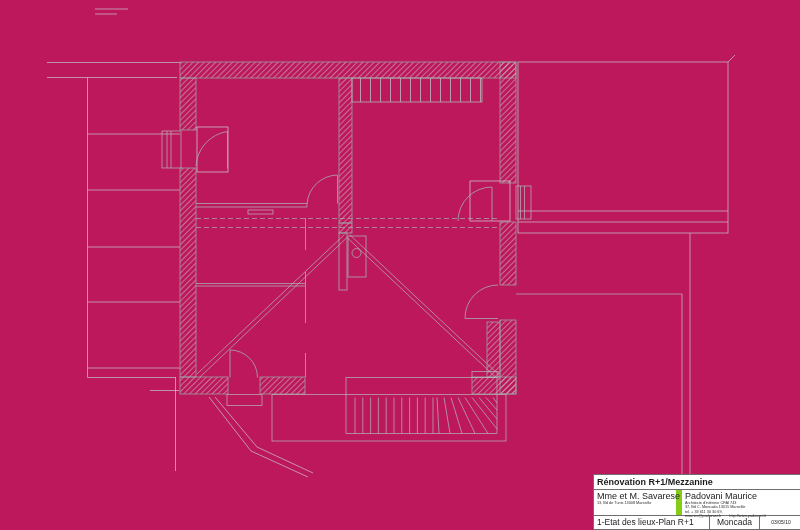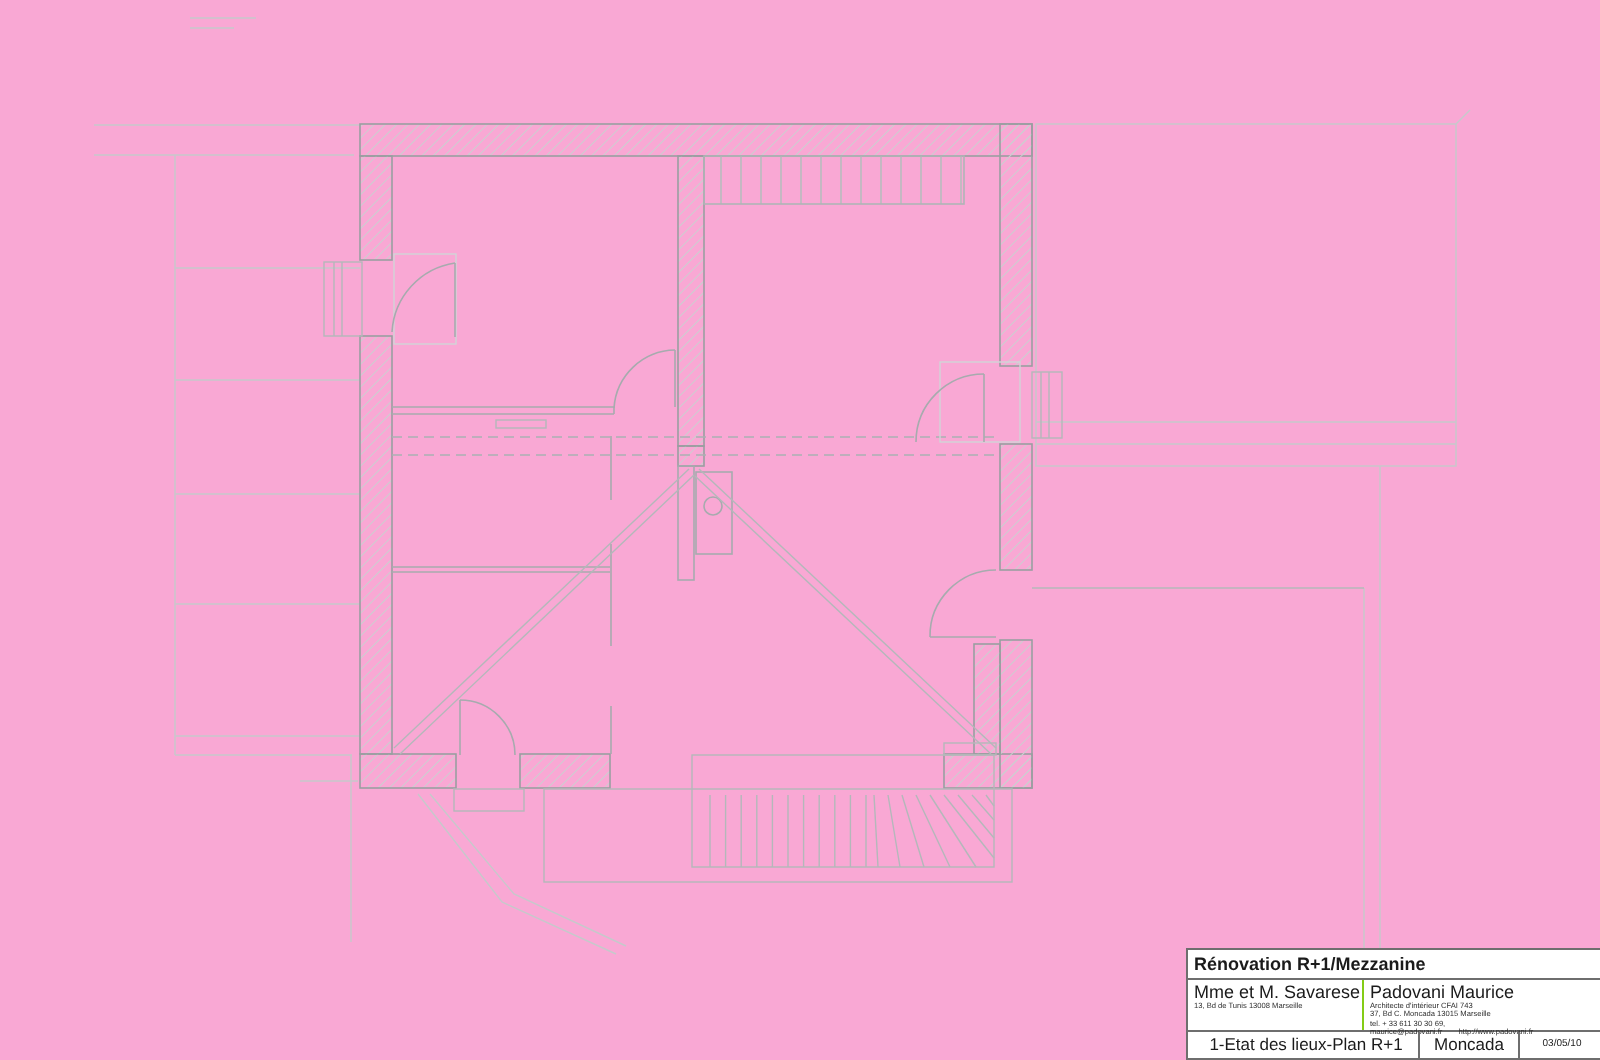--- a/index.html
+++ b/index.html
@@ -1,38 +1,38 @@
 <!DOCTYPE html>
 <html><head>
 <meta charset="utf-8">
 <style>
   html,body{margin:0;padding:0;background:#ffffff;}
-  #sheet{position:relative;width:800px;height:530px;background:#f9a8d4;overflow:hidden;
+  #sheet{position:relative;width:800px;height:530px;background:#be185d;overflow:hidden;
          font-family:"Liberation Sans",sans-serif;}
   #plan-svg{position:absolute;left:0;top:0;}
   
   .ln{stroke:#a7abae;stroke-width:0.8;fill:none;}
   .ln2{stroke:#b4b8ba;stroke-width:0.7;fill:none;}
   .ft{stroke:#c6c9cb;stroke-width:0.7;fill:none;}
   .wl{stroke:#9a9ea1;stroke-width:0.8;fill:url(#hatch);}
   .ds{stroke:#aab0b3;stroke-width:0.7;stroke-dasharray:5 3;fill:none;}
   .frame{stroke:#d2d5d7;stroke-width:0.7;fill:none;}
   
   .tb{position:absolute;left:593px;top:474px;width:209px;height:56px;box-sizing:border-box;
       border:1px solid #6e6e6e;border-right:none;background:#fff;color:#1b1b1b;}
   .tb-r1{height:14px;line-height:14px;font-weight:bold;font-size:9px;padding-left:3px;
          border-bottom:1px solid #6e6e6e;white-space:nowrap;}
   .tb-r2{display:flex;height:25px;border-bottom:1px solid #6e6e6e;}
-  .tb-client{width:88px;border-right:1px solid #84cc16;padding:1px 0 0 3px;box-sizing:border-box;}
+  .tb-client{width:88px;border-right:6px solid #84cc16;padding:1px 0 0 3px;box-sizing:border-box;}
   .tb-arch{flex:1;padding:1px 0 0 3px;}
   .tb-name{font-size:9px;line-height:10px;white-space:nowrap;}
   .tb-tiny{font-size:3.8px;line-height:4.3px;color:#2e2e2e;white-space:nowrap;}
   .tb-r3{display:flex;height:13px;border-bottom:1px solid #6e6e6e;}
   .tb-dt{width:116px;font-size:8.5px;line-height:12px;padding-left:3px;
-         border-right:1px solid #6e6e6e;box-sizing:border-box;white-space:nowrap;text-align:center;}
+         border-right:1px solid #6e6e6e;box-sizing:border-box;white-space:nowrap;}
   .tb-phase{width:50px;font-size:8.5px;line-height:12px;text-align:center;
             border-right:1px solid #6e6e6e;box-sizing:border-box;}
   .tb-date{flex:1;font-size:5px;line-height:12px;text-align:center;}
 </style>
 </head>
 <body>
 
 <div id="sheet">
 
 <svg id="plan-svg" width="800" height="530" viewBox="0 0 800 530">

